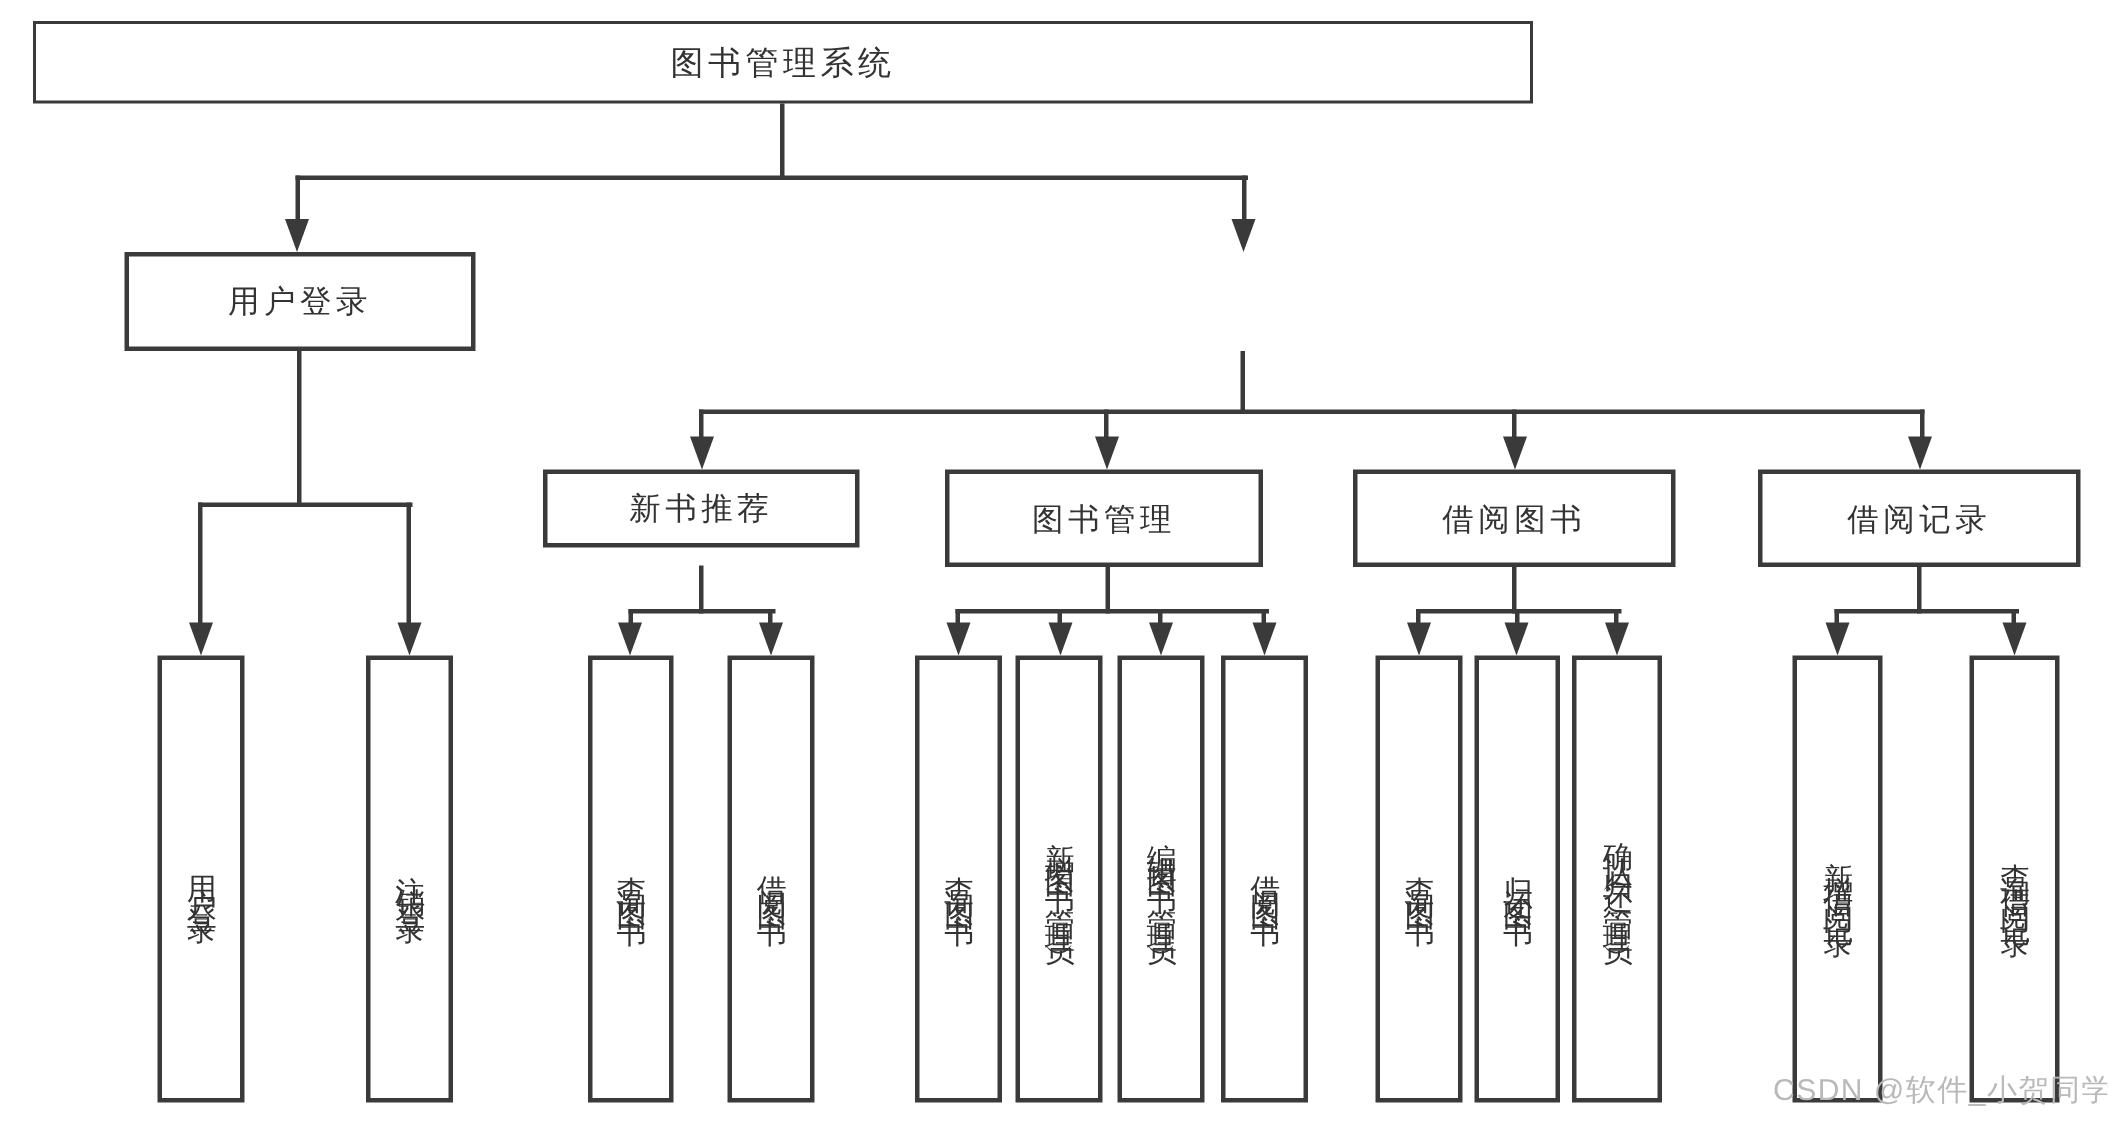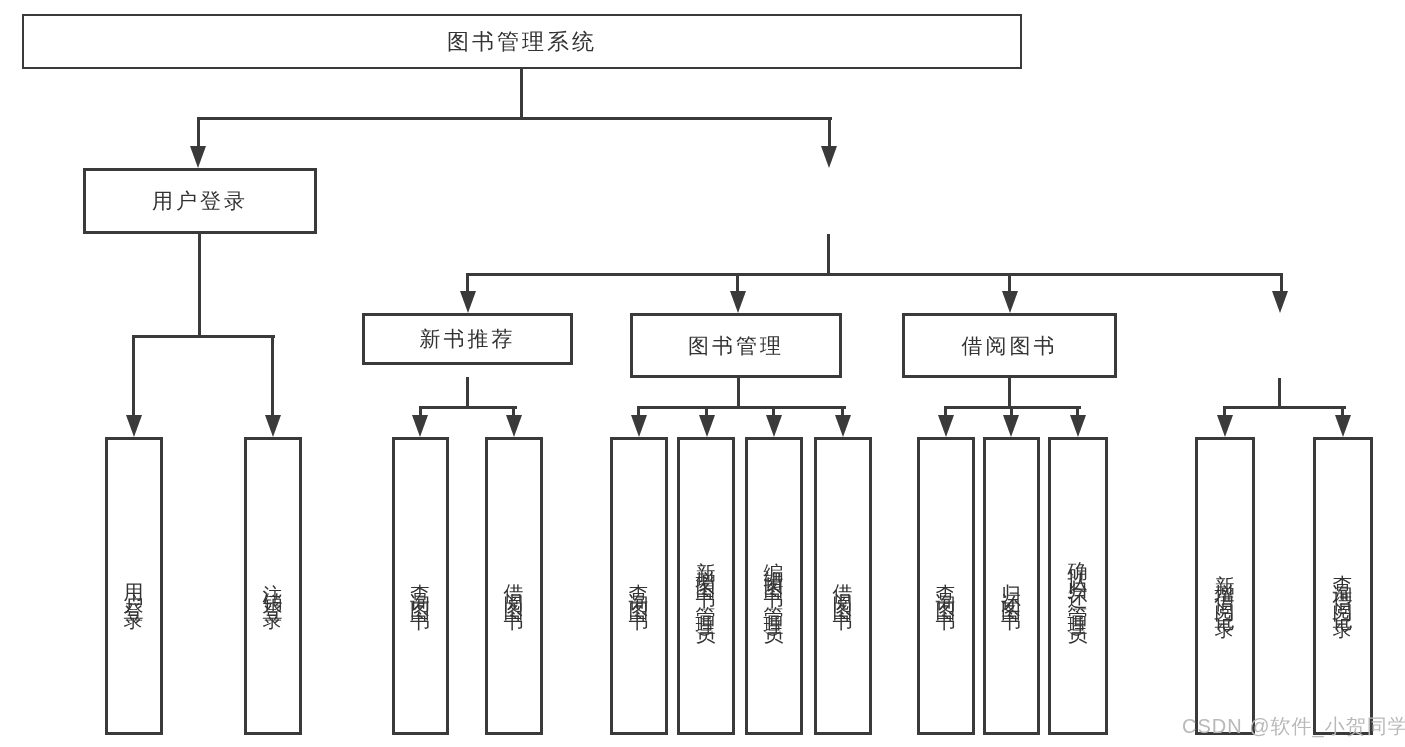--- a/index.html
+++ b/index.html
@@ -43,20 +43,23 @@
   </div>
 
   <div class="box" style="left:362px;top:313px;width:211px;height:52px">
     <span>新书推荐</span>
   </div>
   <div class="box" style="left:630px;top:313px;width:212px;height:65px">
     <span>图书管理</span>
   </div>
   <div class="box" style="left:902px;top:313px;width:215px;height:65px">
     <span>借阅图书</span>
+  </div>
+  <div class="box" style="left:1172px;top:313px;width:215px;height:65px">
+    <span>借阅记录</span>
   </div>
 
   <div class="box leaf" style="left:105px;top:437px;width:58px;height:298px">
     <span class="vtxt">用户登录</span>
   </div>
   <div class="box leaf" style="left:244px;top:437px;width:58px;height:298px">
     <span class="vtxt">注销登录</span>
   </div>
 
   <div class="box leaf" style="left:392px;top:437px;width:57px;height:298px">

